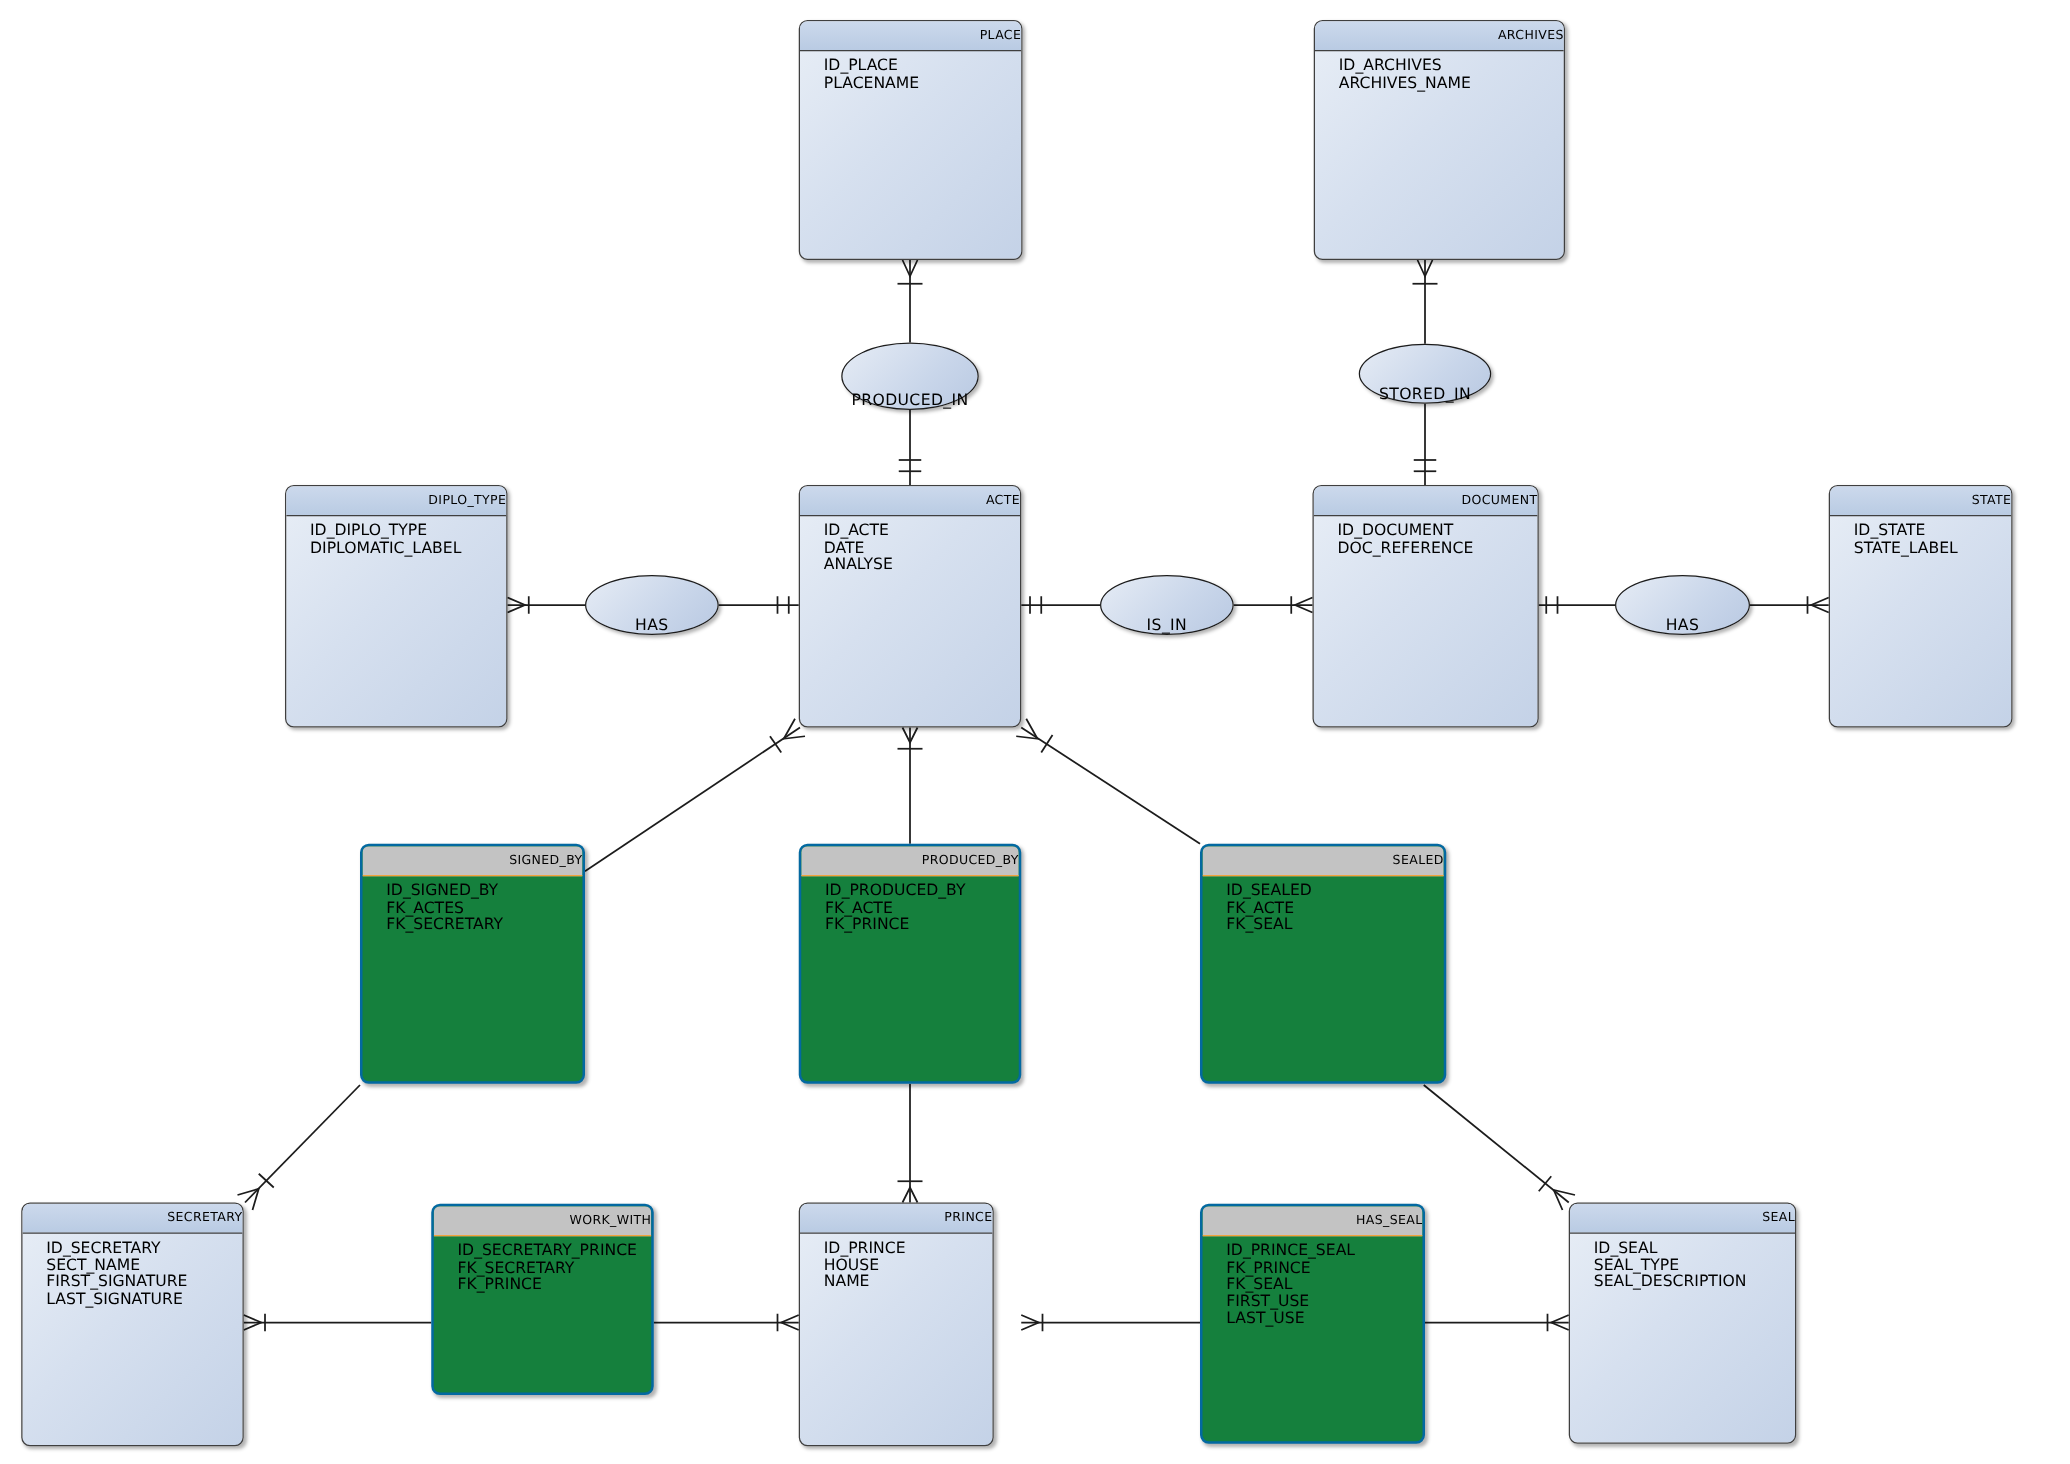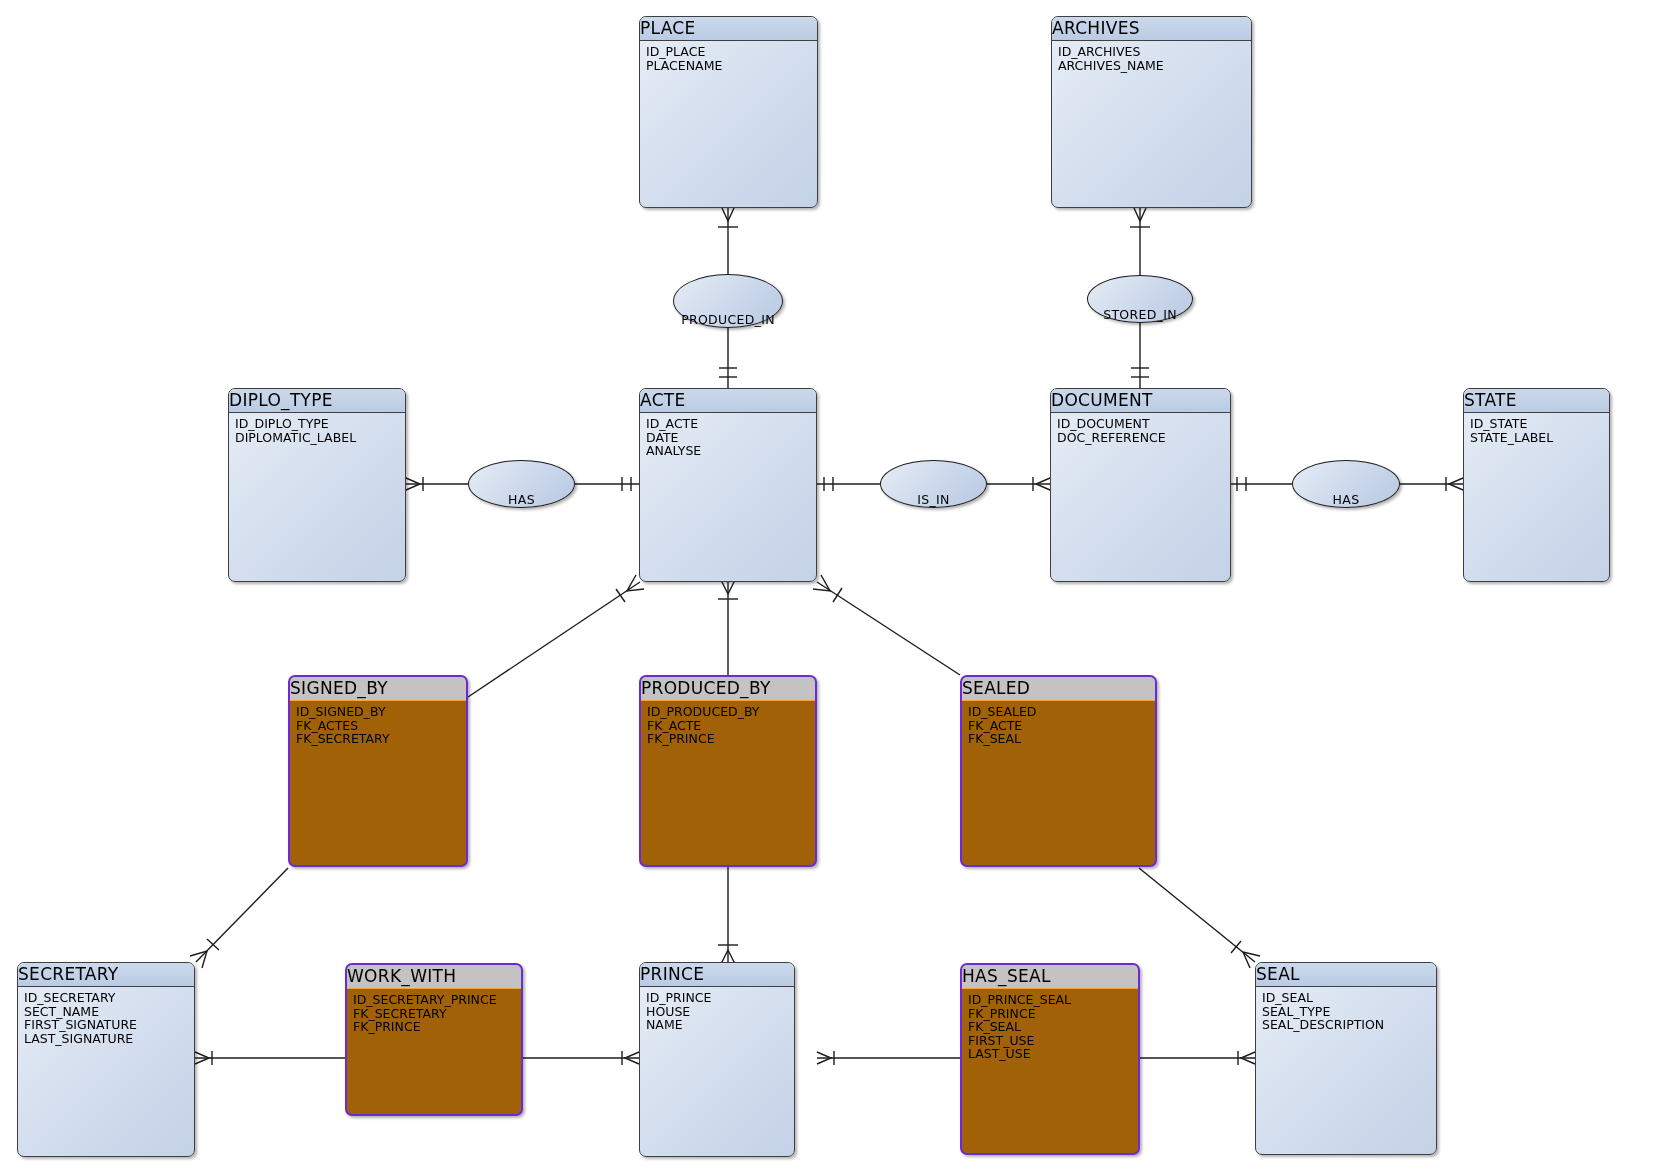--- a/index.html
+++ b/index.html
@@ -20,34 +20,34 @@
     position:absolute;
     border:1.5px solid #3f3f3f;
     border-radius:7px;
     background:linear-gradient(135deg,#e8eef6 0%,#d6e0ef 45%,#c4d2e7 100%);
     box-shadow:2px 2px 3px rgba(0,0,0,0.30);
     box-sizing:border-box;
     overflow:hidden;
   }
   .box-header{
     height:23px;line-height:23px;
-    text-align:left;
-    font-size:17px;color:#000;
+    text-align:right;
+    font-size:10px;color:#000;
     letter-spacing:.3px;
     background:linear-gradient(180deg,#ccd9ec 0%,#b9cbe3 100%);
     border-bottom:1.5px solid #3f3f3f;
   }
   .box-attrs{
-    padding:4px 6px;
+    padding:4px 19px;
     font-size:12.5px;color:#000;
     line-height:13.5px;
   }
   .box.assoc{
-    border:2px solid #6d28d9;
-    background:#a16207;
+    border:2px solid #0369a1;
+    background:#15803d;
   }
   .box.assoc .box-header{
     background:#c3c3c3;
     border-bottom:1.5px solid #f2a33c;
   }
   .ellipse{
     position:absolute;
     border:1.6px solid #1c1c1c;
     border-radius:50%;
     background:linear-gradient(135deg,#e6ecf5 0%,#c9d6ea 60%,#b9c9e2 100%);

